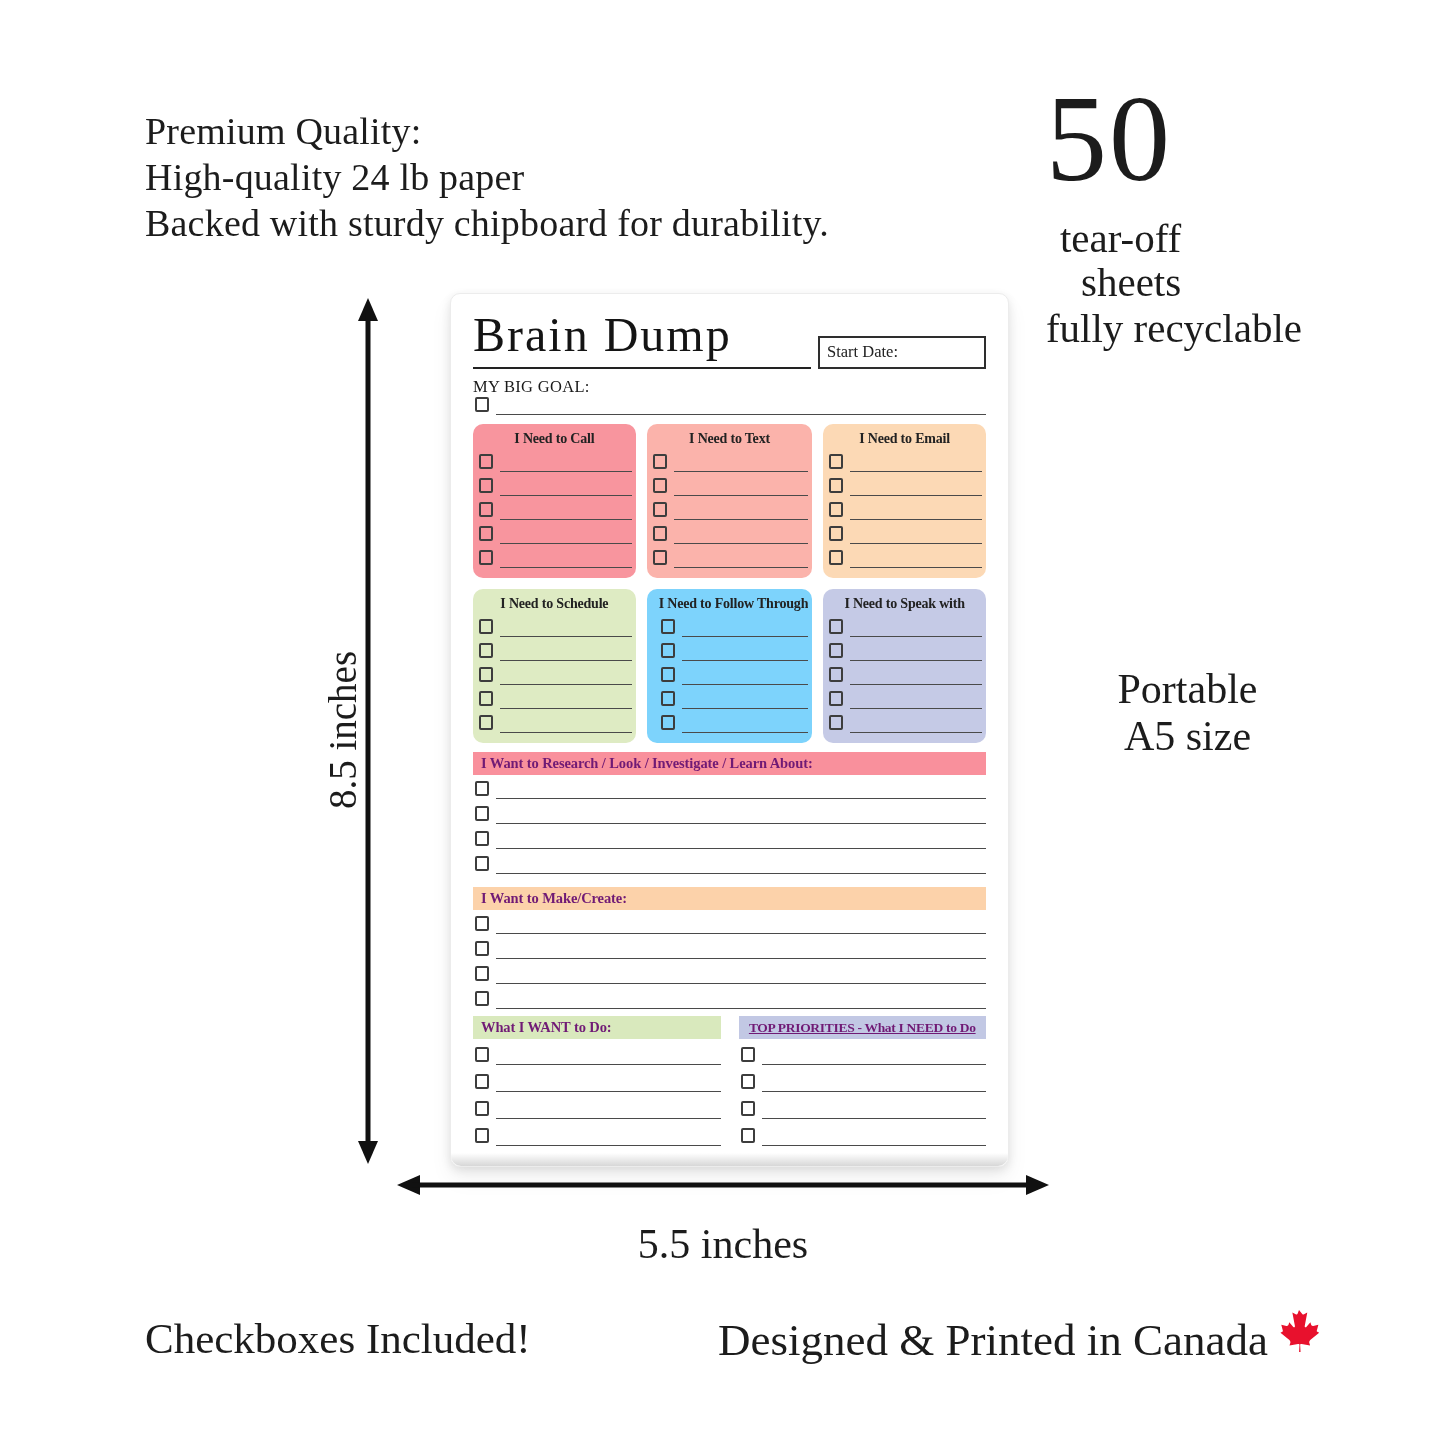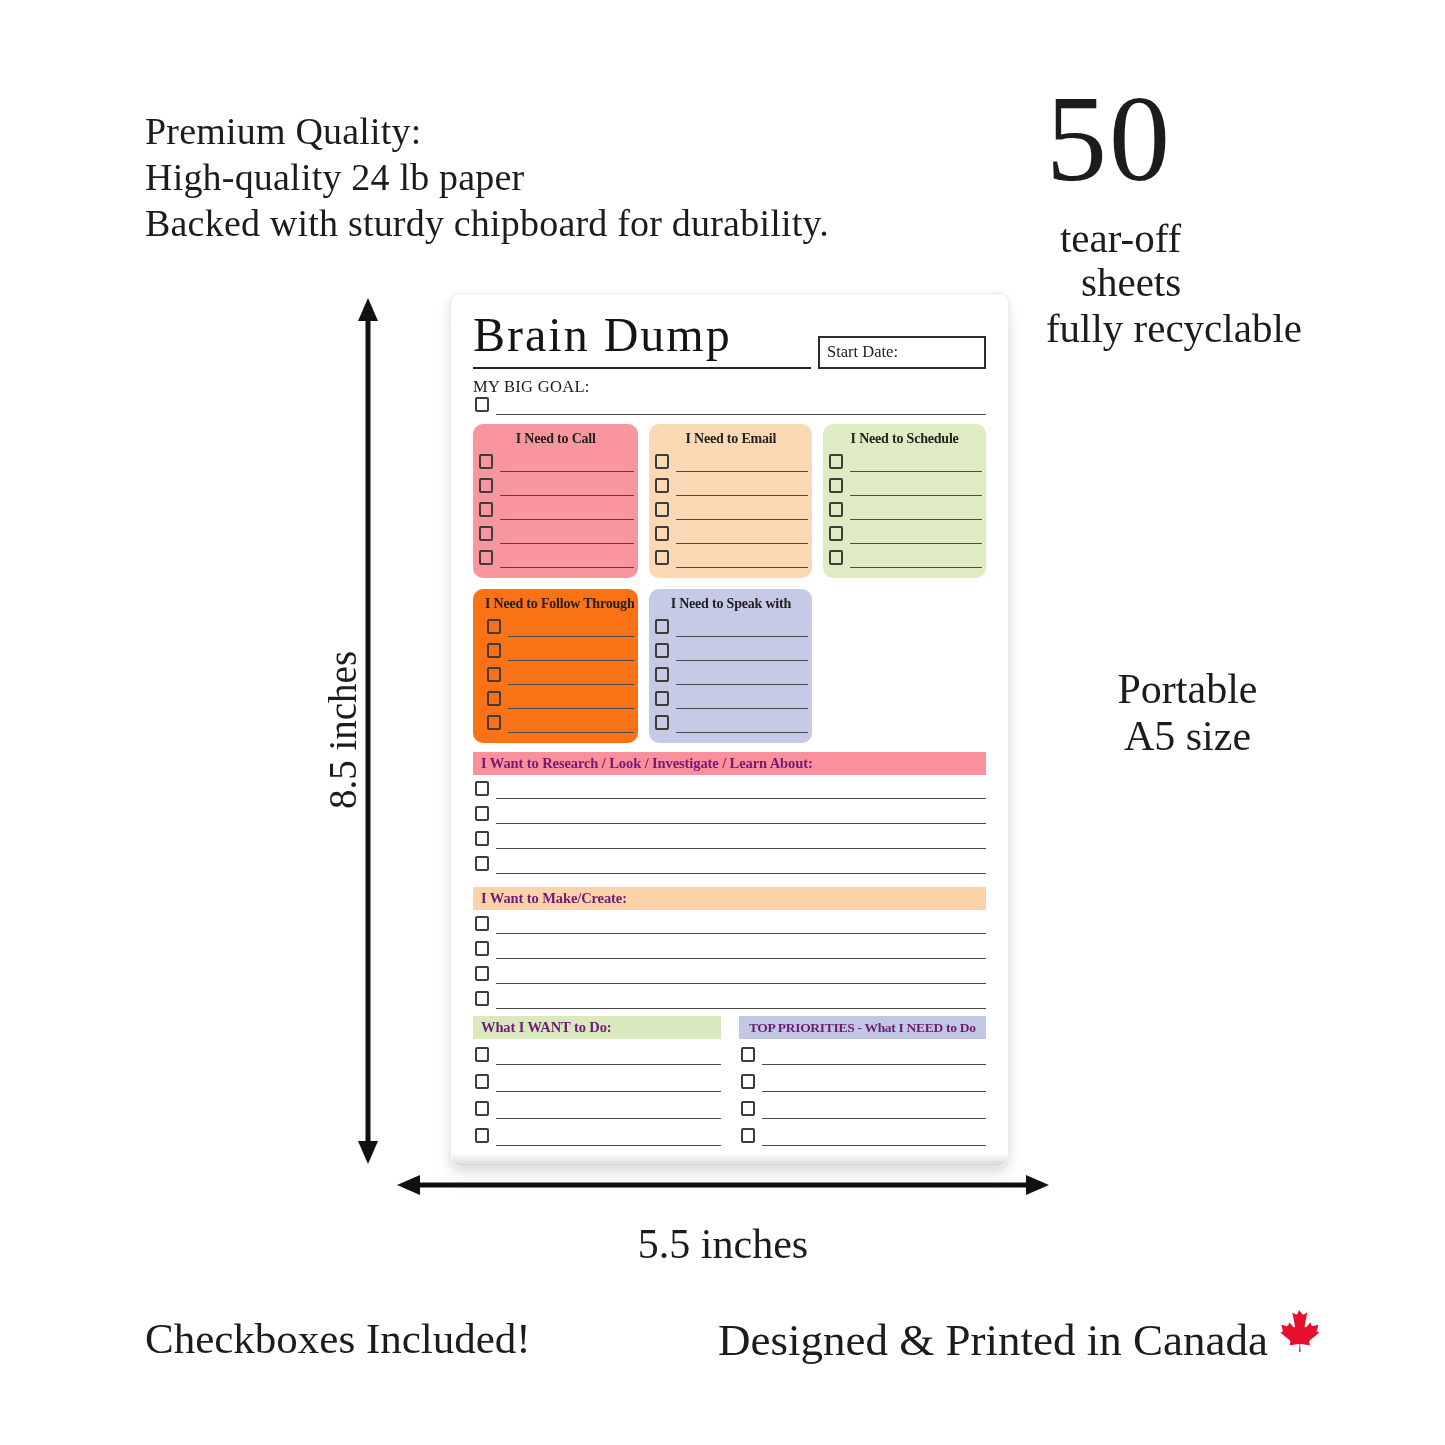--- a/index.html
+++ b/index.html
@@ -58,21 +58,21 @@
   .bar{height:23px;line-height:23px;font-size:14.5px;font-weight:600;padding-left:8px;
        letter-spacing:-.1px;color:#701a75;}
   .bar-research{margin-top:9px;}
   .bar-make{margin-top:12px;}
   .wide-rows .ck-row{height:25px;}
 
   .bottom-cols{margin-top:6px;display:flex;gap:18px;}
   .bcol{flex:1;min-width:0;}
   .bcol .bar{margin:0;}
   .bar-priorities{text-align:center;padding-left:0;font-size:13.5px;letter-spacing:-.3px;
-                  white-space:nowrap;overflow:hidden;}
+                  white-space:nowrap;overflow:hidden;text-decoration:underline;}
   .bcol .ck-row{height:27px;}
 
   svg{display:block;}
 </style>
 </head>
 <body>
 
 <div class="canvas">
 
   <div class="top-left">
@@ -129,20 +129,45 @@
               <div class="ck-row">
                 <span class="ckbox"></span>
                 <span class="ckline"></span>
               </div>
               <div class="ck-row">
                 <span class="ckbox"></span>
                 <span class="ckline"></span>
               </div>
             </div>
         </div>
+        <div class="cbox" style="background: rgb(251, 179, 171);">
+          <div class="cbox-h">I Need to Text</div>
+          <div>
+              <div class="ck-row">
+                <span class="ckbox"></span>
+                <span class="ckline"></span>
+              </div>
+              <div class="ck-row">
+                <span class="ckbox"></span>
+                <span class="ckline"></span>
+              </div>
+              <div class="ck-row">
+                <span class="ckbox"></span>
+                <span class="ckline"></span>
+              </div>
+              <div class="ck-row">
+                <span class="ckbox"></span>
+                <span class="ckline"></span>
+              </div>
+              <div class="ck-row">
+                <span class="ckbox"></span>
+                <span class="ckline"></span>
+              </div>
+            </div>
+        </div>
         <div class="cbox" style="background: rgb(252, 217, 181);">
           <div class="cbox-h">I Need to Email</div>
           <div>
               <div class="ck-row">
                 <span class="ckbox"></span>
                 <span class="ckline"></span>
               </div>
               <div class="ck-row">
                 <span class="ckbox"></span>
                 <span class="ckline"></span>
@@ -179,21 +204,21 @@
               <div class="ck-row">
                 <span class="ckbox"></span>
                 <span class="ckline"></span>
               </div>
               <div class="ck-row">
                 <span class="ckbox"></span>
                 <span class="ckline"></span>
               </div>
             </div>
         </div>
-        <div class="cbox" style="background: #f97316; padding-left: 12px;">
+        <div class="cbox" style="background: #7dd3fc; padding-left: 12px;">
           <div class="cbox-h">I Need to Follow Through</div>
           <div>
               <div class="ck-row">
                 <span class="ckbox"></span>
                 <span class="ckline"></span>
               </div>
               <div class="ck-row">
                 <span class="ckbox"></span>
                 <span class="ckline"></span>
               </div>

